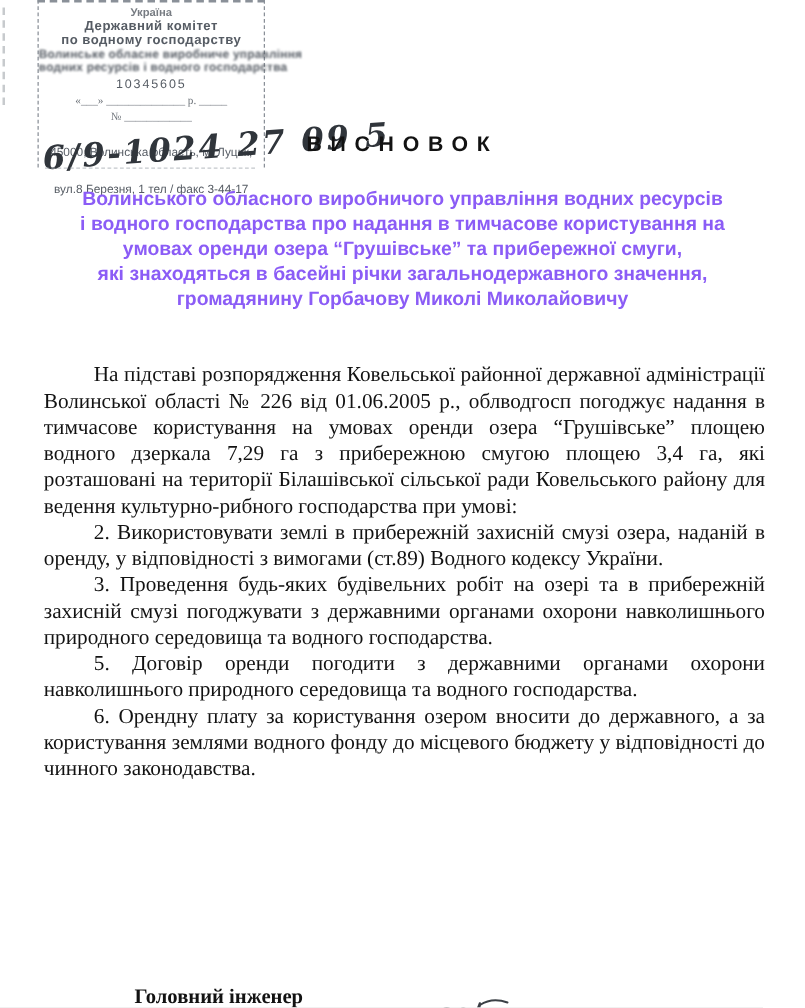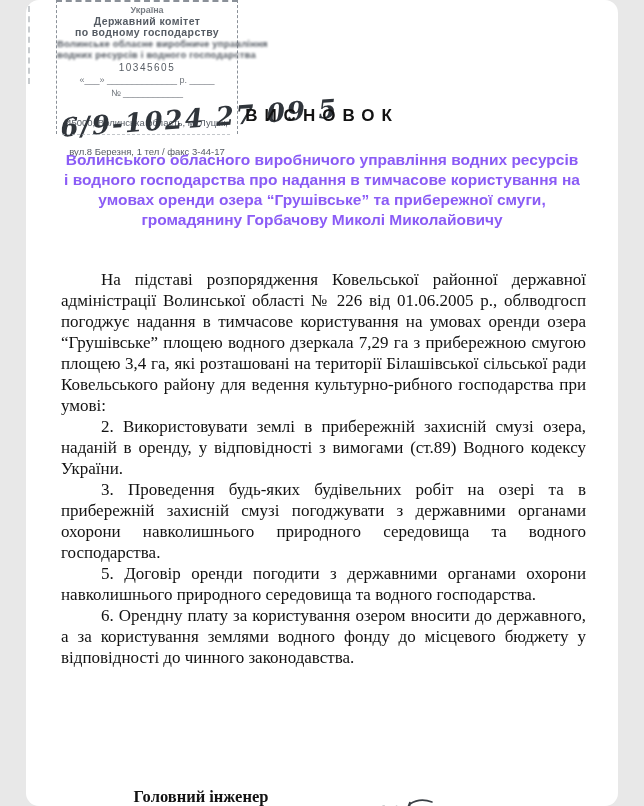--- a/index.html
+++ b/index.html
@@ -1,24 +1,23 @@
 <!DOCTYPE html>
 <html><head>
 <meta charset="utf-8">
 <style>
   html,body{margin:0;padding:0;background:#e8e8e8;}
   .page{
     position:relative;
-    width:592px;height:806px;
+    width:644px;height:806px;
     margin:0 auto;
     background:#ffffff;
     overflow:hidden;
     font-family:"Liberation Serif", serif;
     color:#121212;
-    border-radius:13px;
   }
   
   .edge-dashes{
     position:absolute;left:2px;top:6px;height:78px;width:0;
     border-left:2px dashed #9aa0a6;opacity:.55;
   }
   
   .stamp{
     position:absolute;left:30px;top:0;width:182px;height:134px;
     border-left:1px dashed #8a9098;
@@ -29,21 +28,21 @@
     text-align:center;
     filter:blur(0.4px);
     padding-top:3px;
     box-sizing:border-box;
   }
   .stamp .row{white-space:nowrap;line-height:11px;}
   .st-country{font-size:9px;font-weight:bold;opacity:.8;}
   .st-committee,.st-branch{font-size:10.5px;font-weight:bold;letter-spacing:.4px;}
   .st-smudge{font-size:9.5px;font-weight:bold;filter:blur(0.8px);letter-spacing:.2px;}
   .st-code{font-size:10px;letter-spacing:1.5px;margin-top:2px;}
-  .st-blank{font-size:9px;margin-top:2px;opacity:.85;}
+  .st-blank{font-size:9px;margin-top:2px;opacity:.85;font-family:Liberation Serif, serif;}
   .st-addr{font-size:9.5px;margin-top:18px;}
   .handwritten{
     position:absolute;left:34px;top:103px;
     font-family:"DejaVu Serif", serif;
     font-style:italic;font-weight:bold;
     font-size:26px;color:#30353b;
     transform:rotate(-4deg);
     letter-spacing:2px;white-space:nowrap;
   }
   .stamp-underline{
@@ -106,20 +105,21 @@
   <div class="handwritten">6/9-1024 27 09  5</div>
   <div class="stamp-underline"></div>
 
   <div class="content">
     <div class="doc-title">ВИСНОВОК</div>
 
     <div class="doc-subtitle">
       <div>Волинського обласного виробничого управління водних ресурсів</div>
       <div>і водного господарства про надання в тимчасове користування на</div>
       <div>умовах оренди озера “Грушівське” та прибережної смуги,</div>
+      <div>які знаходяться в басейні річки загальнодержавного значення,</div>
       <div>громадянину Горбачову Миколі Миколайовичу</div>
     </div>
 
     <div class="body-text">
       <p>На підставі розпорядження Ковельської районної державної адміністрації Волинської області № 226 від 01.06.2005 р., облводгосп погоджує надання в тимчасове користування на умовах оренди озера “Грушівське” площею водного дзеркала 7,29 га з прибережною смугою площею 3,4 га, які розташовані на території Білашівської сільської ради Ковельського району для ведення культурно-рибного господарства при умові:</p>
       <p>2. Використовувати землі в прибережній захисній смузі озера, наданій в оренду, у відповідності з вимогами (ст.89) Водного кодексу України.</p>
       <p>3. Проведення будь-яких будівельних робіт на озері та в прибережній захисній смузі погоджувати з державними органами охорони навколишнього природного середовища та водного господарства.</p>
       <p>5. Договір оренди погодити з державними органами охорони навколишнього природного середовища та водного господарства.</p>
       <p>6. Орендну плату за користування озером вносити до державного, а за користування землями водного фонду до місцевого бюджету у відповідності до чинного законодавства.</p>
     </div>

